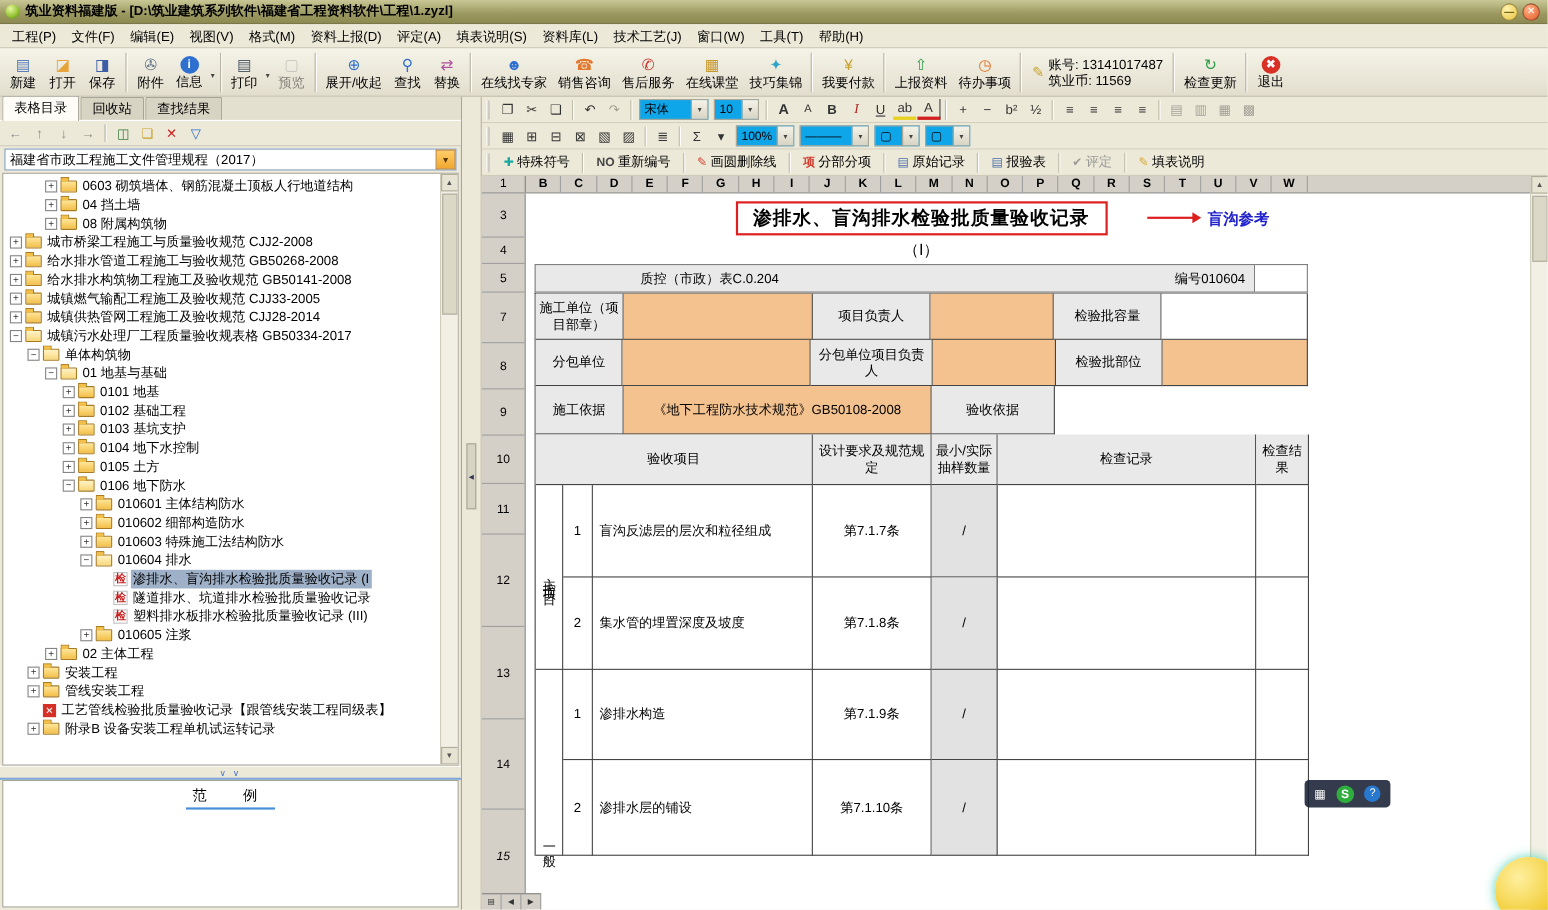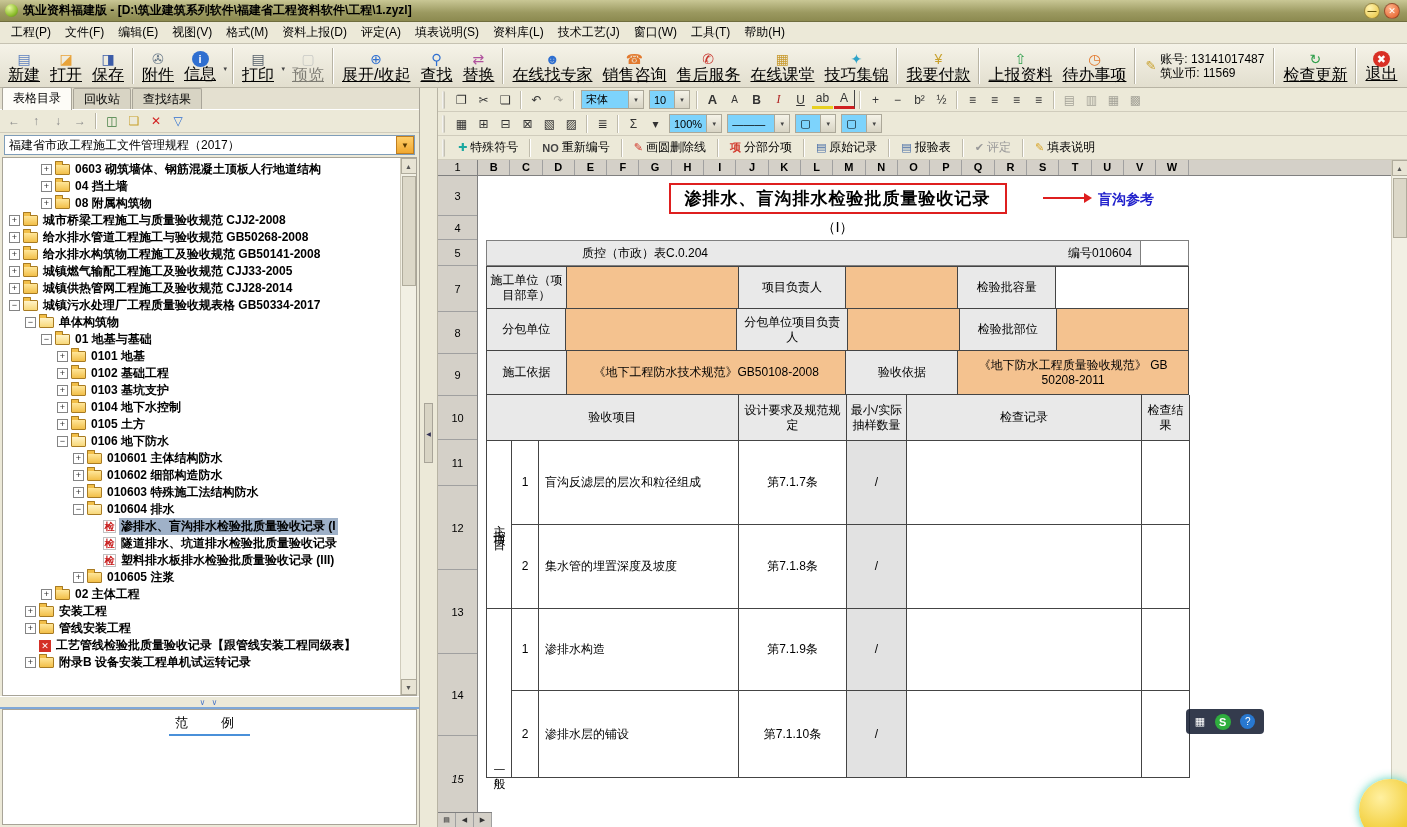--- a/index.html
+++ b/index.html
@@ -12,30 +12,30 @@
 .app-orb{width:13px;height:13px;border-radius:50%;flex:none;
   background:radial-gradient(circle at 35% 30%,#E7F7A0,#8FBF2E 60%,#4E7A14);}
 .title-text{font-weight:bold;font-size:12px;flex:1;white-space:nowrap;overflow:hidden;}
 .win-btns{display:flex;gap:4px;margin-right:2px;}
 .wbtn{width:16px;height:16px;border-radius:50%;display:flex;align-items:center;justify-content:center;
   font-size:9px;font-weight:bold;border:1px solid rgba(0,0,0,.35);cursor:default;}
 .wbtn.min{background:radial-gradient(circle at 35% 30%,#FFF3B0,#E8C23A);color:#5A4A00;}
 .wbtn.close{background:radial-gradient(circle at 35% 30%,#FFB48A,#E25822);color:#fff;}
 
 
-.menubar{height:22px;background:#ECE9D8;border-bottom:1px solid #C6C2B2;display:flex;align-items:flex-start;padding-left:4px;}
+.menubar{height:22px;background:#ECE9D8;border-bottom:1px solid #C6C2B2;display:flex;align-items:center;padding-left:4px;}
 .menu-item{padding:0 7px;line-height:20px;cursor:default;white-space:nowrap;}
 .toolbar{height:44px;background:linear-gradient(#F5F3E8,#E2DECE);border-bottom:1px solid #B8B4A4;
   display:flex;align-items:center;padding:0 3px;}
 .tbgroup{display:flex;align-items:center;height:100%;}
 .tbtn{display:flex;flex-direction:column;align-items:center;justify-content:center;
   padding:2px 5px 1px;min-width:36px;position:relative;cursor:default;}
 .tbtn .chip{height:17px;min-width:17px;font-size:14px;line-height:17px;text-align:center;}
 .chip.round{border-radius:50%;width:16px;height:16px;line-height:16px;font-size:11px;font-weight:bold;}
-.tlab{font-size:16px;line-height:14px;white-space:nowrap;text-decoration:underline;}
+.tlab{font-size:12px;line-height:14px;white-space:nowrap;}
 .tbtn.disabled{opacity:.45;}
 .tbtn.dd{padding-right:13px;}
 .dda{position:absolute;right:2px;top:16px;font-size:7px;color:#444;}
 .tsep{width:0;border-left:1px solid #B8B4A4;border-right:1px solid #FFF;height:36px;margin:0 3px;}
 .account{display:flex;align-items:center;gap:4px;padding:0 6px;}
 .acc-ico{font-size:13px;color:#C8A12E;}
 .acc-lines{display:flex;flex-direction:column;font-size:12px;line-height:14px;white-space:nowrap;}
 
 
 .main{display:flex;height:739px;}
@@ -62,21 +62,21 @@
 .tico{flex:none;margin-right:3px;}
 .tico.folder{width:15px;height:11px;background:linear-gradient(#FFE699,#F2BF49);border:1px solid #A87B22;
   border-radius:1px;position:relative;}
 .tico.folder::before{content:"";position:absolute;top:-4px;left:-1px;width:6px;height:3px;background:#F2BF49;
   border:1px solid #A87B22;border-bottom:none;border-radius:1px 1px 0 0;}
 .tico.folder.open{background:linear-gradient(#FFF3C8,#F8D879);}
 .tico.chk{color:#C81E1E;font-size:10px;font-weight:bold;width:13px;height:13px;text-align:center;
   border:1px solid #C0C0C0;background:#fff;line-height:12px;}
 .tico.err{width:12px;height:12px;background:#D43026;color:#fff;font-size:9px;line-height:12px;
   text-align:center;font-weight:bold;}
-.tlabel{padding:0 2px;font-weight:bold;}
+.tlabel{padding:0 2px;}
 .tlabel.sel{background:#9FB1C8;}
 .vscroll{position:absolute;width:16px;background:#F2F0E4;border-left:1px solid #D0CCBC;
   display:flex;flex-direction:column;align-items:center;}
 .vscroll.side{right:0;top:0;bottom:0;}
 .vscroll.edit{right:0;top:0;bottom:0;}
 .sarr{width:16px;height:16px;background:#E8E4D4;border:1px solid #B0AC9C;font-size:7px;display:flex;
   align-items:center;justify-content:center;color:#555;flex:none;}
 .sarr.bottom{margin-top:auto;}
 .sthumb{width:14px;height:110px;background:#DCD8C8;border:1px solid #B0AC9C;margin-top:2px;flex:none;}
 .splitbar{height:13px;background:#ECE9D8;border-top:1px solid #fff;border-bottom:2px solid #7FA8D8;
@@ -97,21 +97,21 @@
   color:#333;padding:0 2px;cursor:default;}
 .ebtn.disabled{opacity:.4;}
 .ebtn.bld{font-weight:bold;}
 .ebtn.bldsm{font-weight:bold;font-size:13px;}
 .ebtn.smsm{font-size:10px;}
 .ebtn.ita{font-style:italic;font-family:"Liberation Serif",serif;}
 .ebtn.und{text-decoration:underline;}
 .ebtn.hl{border-bottom:3px solid #E8D020;line-height:12px;height:19px;}
 .ebtn.fc{border-bottom:3px solid #D02020;line-height:12px;height:19px;}
 .esep{width:0;border-left:1px solid #C0BCAC;border-right:1px solid #FFF;height:18px;margin:0 3px;}
-.combo{display:inline-flex;align-items:center;height:19px;background:#7dd3fc;border:1px solid #ACA899;margin:0 2px;}
+.combo{display:inline-flex;align-items:center;height:19px;background:#0ea5e9;border:1px solid #ACA899;margin:0 2px;}
 .combo .ctext{padding:0 4px;font-size:11px;min-width:46px;white-space:nowrap;}
 .combo.sm .ctext{min-width:24px;}
 .combo .carr{width:15px;height:17px;background:linear-gradient(#F5F3E8,#D8D4C4);border-left:1px solid #ACA899;
   font-size:7px;display:flex;align-items:center;justify-content:center;color:#444;}
 .e3btn{display:flex;align-items:center;gap:3px;padding:0 7px;font-size:12px;height:20px;white-space:nowrap;cursor:default;}
 .e3btn.disabled .e3l{color:#999;}
 .e3g{font-size:11px;font-weight:bold;}
 
 
 .sheetarea{flex:1;position:relative;background:#fff;overflow:hidden;}
@@ -725,23 +725,20 @@
             <div class="frow" style="height:44px">
               <div class="fc lab" style="width:80px">
                   <span>施工依据</span>
                 </div>
               <div class="fc val" style="width:280px">
                   <span>《地下工程防水技术规范》GB50108-2008</span>
                 </div>
               <div class="fc lab" style="width:112px">
                   <span>验收依据</span>
                 </div>
-              <div class="fc val" style="width:231px">
-                  <span>《地下防水工程质量验收规范》 GB 50208-2011</span>
-                </div>
             </div>
 
             <div class="fgrid">
               <div class="g h" style="grid-column:1/4">
                   <span>验收项目</span>
                 </div>
               <div class="g h">
                   <span>设计要求及规范规定</span>
                 </div>
               <div class="g h">

